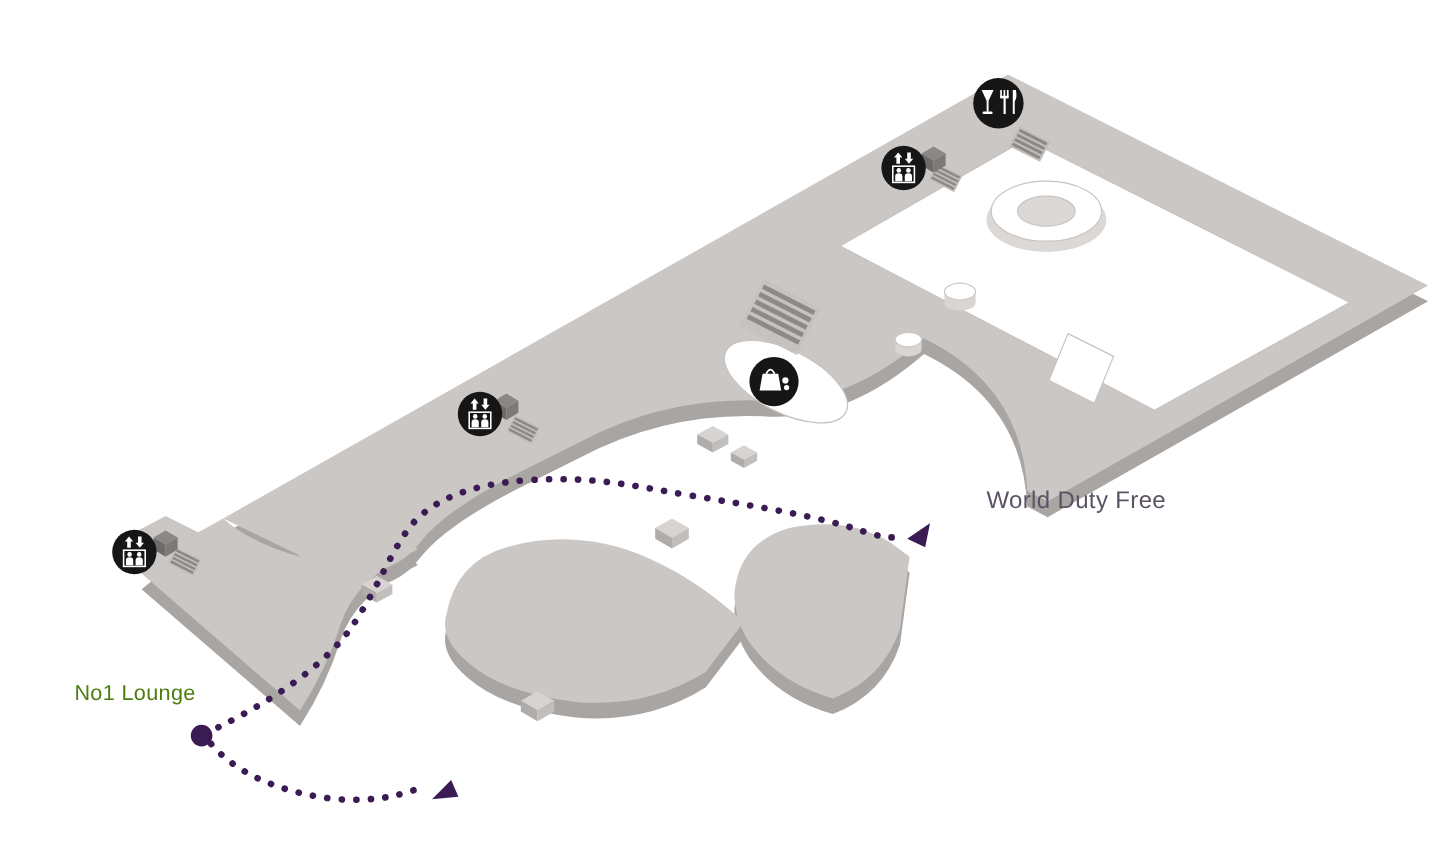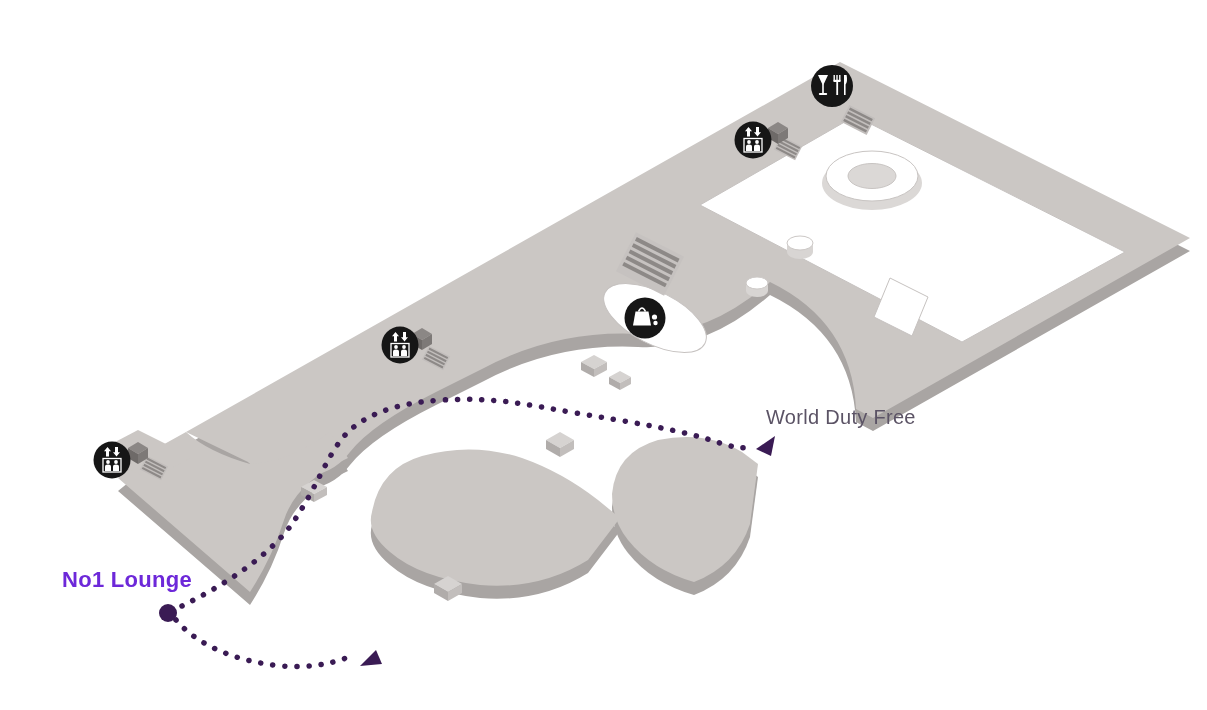--- a/index.html
+++ b/index.html
@@ -12,25 +12,25 @@
   }
   #map-svg{position:absolute;left:0;top:0;}
   .map-label{
     position:absolute;
     white-space:nowrap;
     letter-spacing:.3px;
     user-select:none;
   }
   .label-lounge{
     left:62px;top:567px;
-    font-size:22px;font-weight:700;
-    color:#6d28d9;
+    font-size:18px;font-weight:400;
+    color:#4d7c0f;
   }
   .label-wdf{
-    left:766px;top:406px;
+    left:822px;top:406px;
     font-size:20px;font-weight:500;
     color:#5b5365;
   }
   .label-gates{
     left:403px;top:616px;
     font-size:20px;font-weight:500;
     color:#5b5365;
   }
 </style>
 </head>

